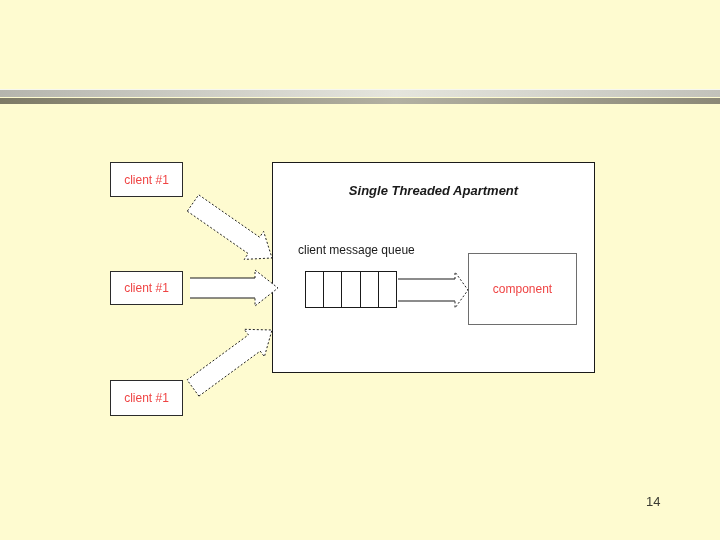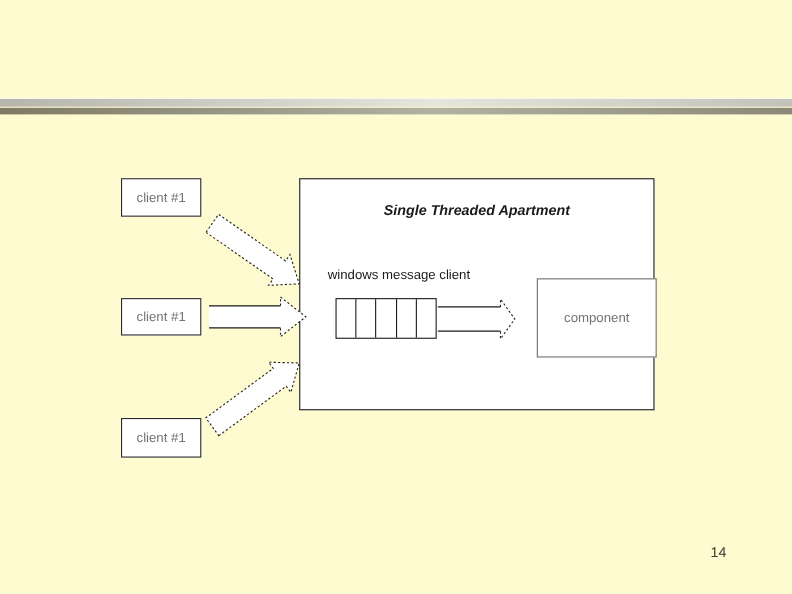--- a/index.html
+++ b/index.html
@@ -44,21 +44,21 @@
   }
   .box {
     position: absolute;
     background: #ffffff;
     border: 1px solid #2B2B2B;
     box-sizing: border-box;
     display: flex;
     align-items: center;
     justify-content: center;
     font-size: 12px;
-    color: #737373;
+    color: #ef4444;
   }
   .client-box { left: 110px; width: 73px; height: 35px; }
   .client-box.c1 { top: 162px; }
   .client-box.c2 { top: 271px; height: 34px; }
   .client-box.c3 { top: 380px; height: 36px; }
   .sta-box {
     position: absolute;
     left: 272px;
     top: 162px;
     width: 323px;
@@ -100,21 +100,20 @@
     flex: 1;
     border-right: 1px solid #1a1a1a;
   }
   .queue-cell:last-child { border-right: none; }
   .component-box {
     left: 468px;
     top: 253px;
     width: 109px;
     height: 72px;
     border: 1px solid #6e6e6e;
-    margin-left: 20px;
   }
   .page-number {
     position: absolute;
     left: 646px;
     top: 494px;
     font-size: 13px;
     color: #3b3b33;
   }
   .arrow-overlay {
     position: absolute;
@@ -131,21 +130,21 @@
 <div class="slide">
 
 
   <div class="divider-light"></div>
   <div class="divider-dark"></div>
 
   <div class="sta-box">
     <div class="sta-title">Single Threaded Apartment</div>
   </div>
 
-  <div class="queue-label">windows message client</div>
+  <div class="queue-label">client message queue</div>
 
   <div class="queue">
     <div class="queue-cell"></div>
     <div class="queue-cell"></div>
     <div class="queue-cell"></div>
     <div class="queue-cell"></div>
     <div class="queue-cell"></div>
   </div>
 
   <div class="box component-box">

